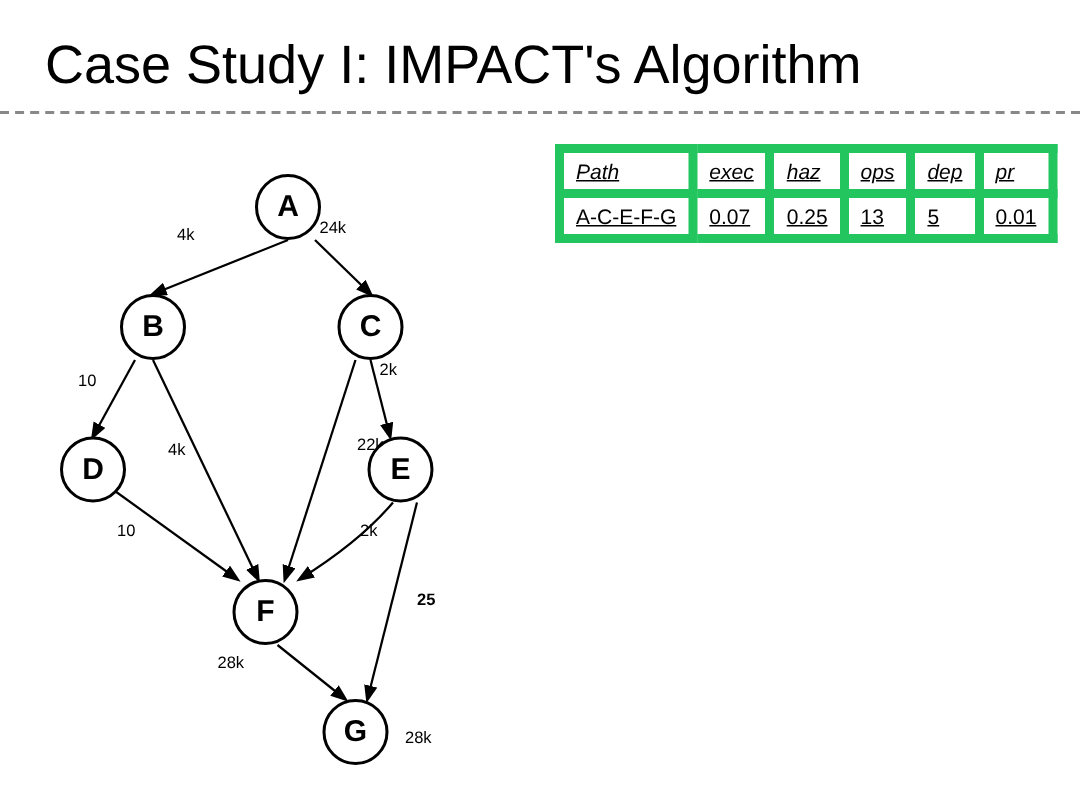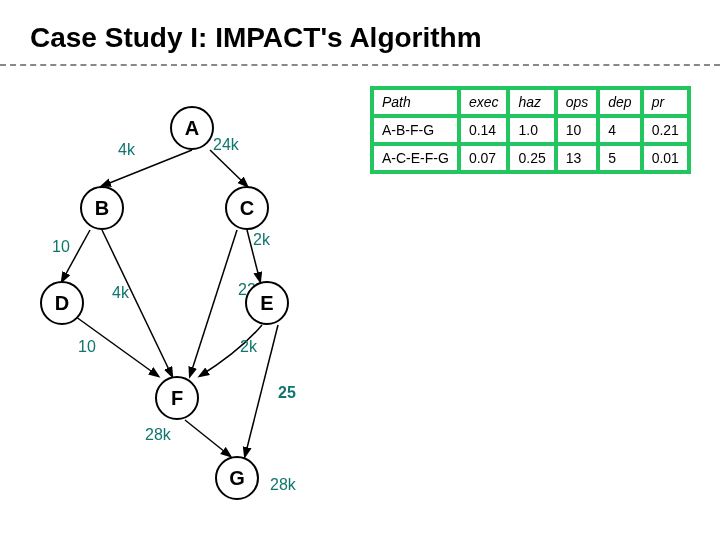--- a/index.html
+++ b/index.html
@@ -5,22 +5,22 @@
     * { box-sizing: border-box; margin: 0; padding: 0; }
     body {
       width: 720px;
       height: 540px;
       background: #fff;
       font-family: Arial, sans-serif;
       overflow: hidden;
       position: relative;
     }
     .title {
-      font-size: 28px;
-      font-weight: bold;
+      font-size: 36px;
+      font-weight: normal;
       padding: 22px 30px 10px 30px;
       border-bottom: 2px dashed #888;
       margin-bottom: 10px;
     }
     .content-area {
       display: flex;
       flex-direction: row;
       padding: 10px 20px 0 30px;
       gap: 20px;
     }
@@ -40,43 +40,44 @@
       background: #fff;
       display: flex;
       align-items: center;
       justify-content: center;
       font-size: 20px;
       font-weight: bold;
       z-index: 10;
     }
     .edge-label {
       position: absolute;
-      font-size: 16px;
-      color: #0f766e;
+      font-size: 11px;
+      color: #000000;
       z-index: 5;
     }
     svg.graph-svg {
       position: absolute;
       top: 0; left: 0;
       width: 100%; height: 100%;
       z-index: 1;
     }
     
     .table-area {
       flex: 1;
     }
     table {
       border-collapse: collapse;
       font-size: 14px;
     }
     table th, table td {
-      border: 4px solid #22c55e;
+      border: 6px solid #22c55e;
       padding: 4px 8px;
       text-align: left;
       white-space: nowrap;
+      text-decoration: underline;
     }
     table th {
       font-style: italic;
       font-weight: normal;
       background: #fff;
     }
     table td:first-child {
       font-weight: normal;
     }
   </style>
@@ -145,28 +146,20 @@
           <th>Path</th>
           <th><em>exec</em></th>
           <th><em>haz</em></th>
           <th><em>ops</em></th>
           <th><em>dep</em></th>
           <th><em>pr</em></th>
         </tr>
       </thead>
       <tbody id="table-body">
           <tr>
-            <td>A-B-F-G</td>
-            <td>0.14</td>
-            <td>1.0</td>
-            <td>10</td>
-            <td>4</td>
-            <td>0.21</td>
-          </tr>
-          <tr>
             <td>A-C-E-F-G</td>
             <td>0.07</td>
             <td>0.25</td>
             <td>13</td>
             <td>5</td>
             <td>0.01</td>
           </tr>
         </tbody>
     </table>
   </div>

